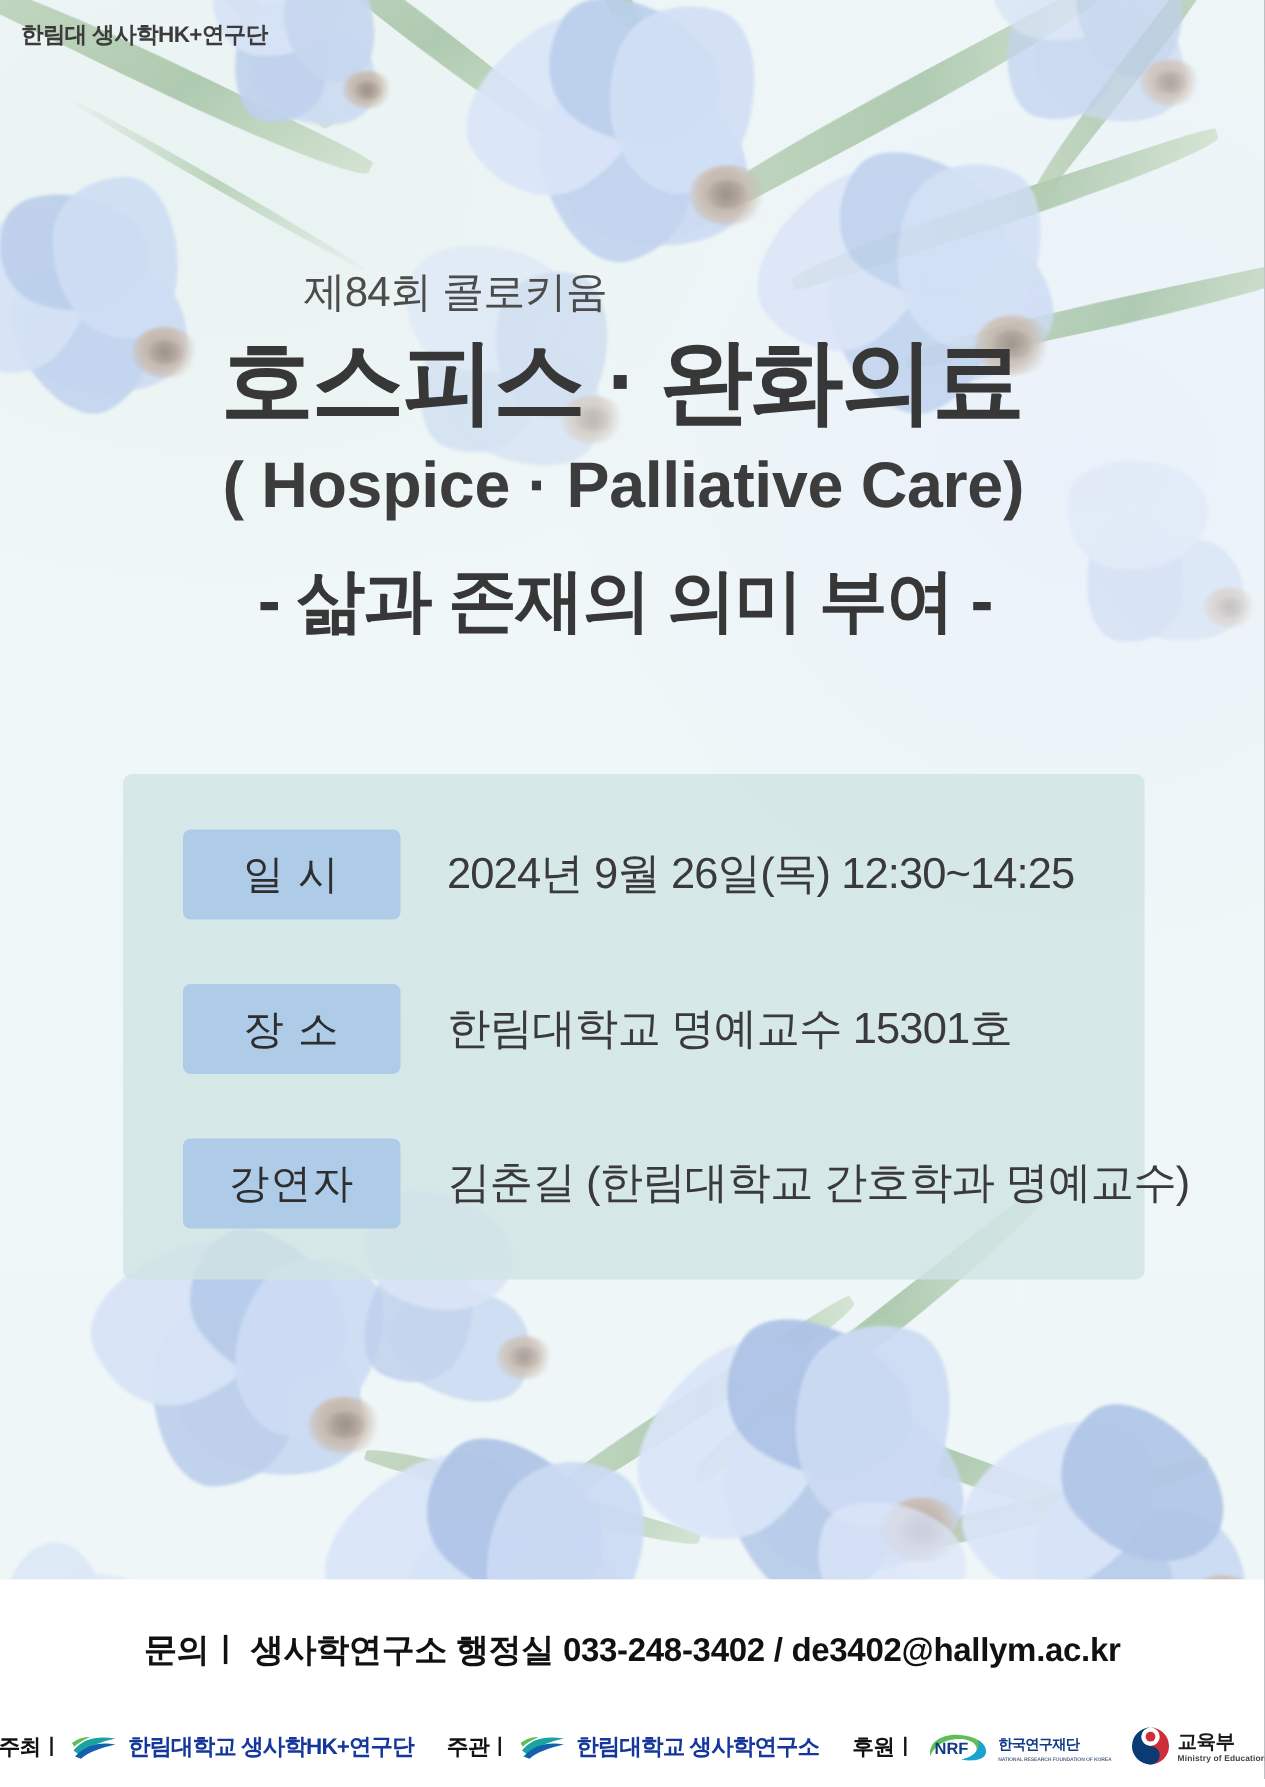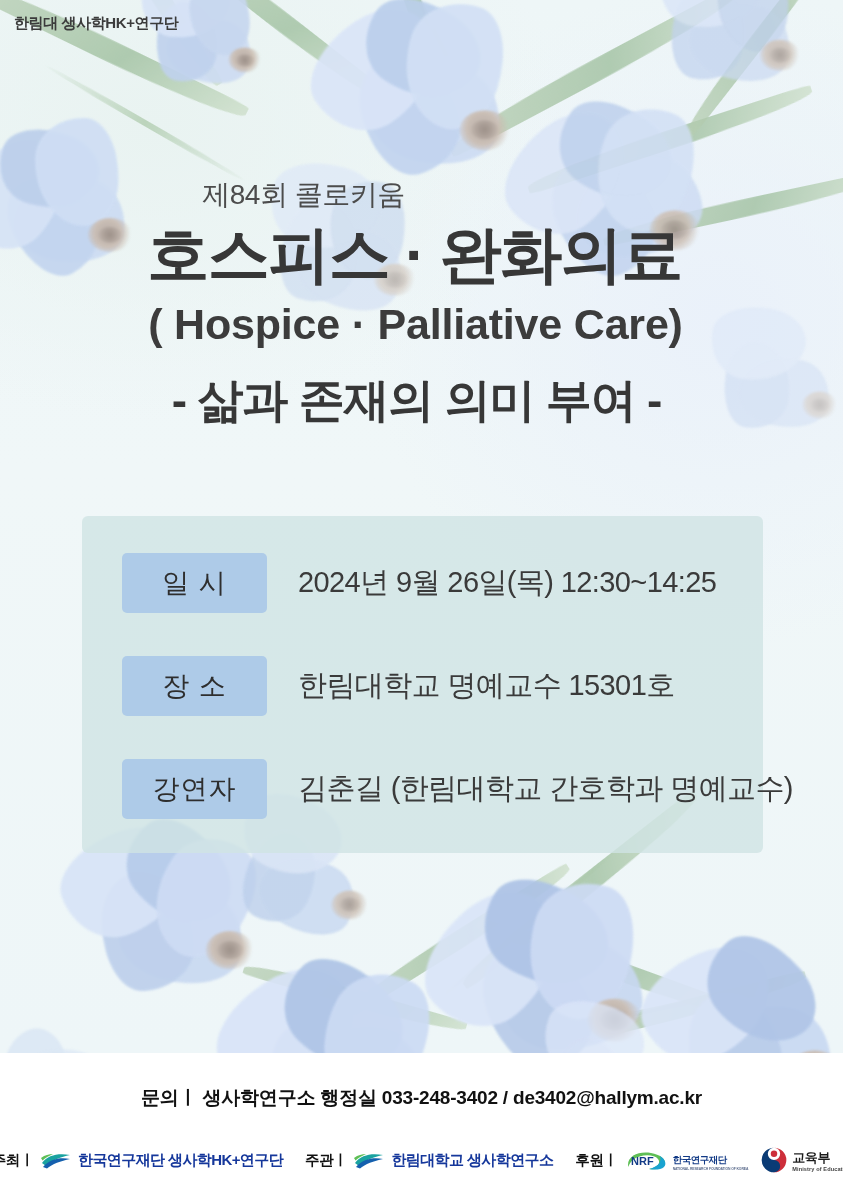--- a/index.html
+++ b/index.html
@@ -170,21 +170,21 @@
   
   .footer {
     position: absolute;
     left: 0; right: 0; bottom: 0;
     height: 138px;
     background: #ffffff;
   }
   .contact {
     text-align: center;
     margin-top: 32px;
-    font-size: 19px;
+    font-size: 22px;
     font-weight: bold;
     color: #111;
     letter-spacing: -0.2px;
   }
   .orgs {
     display: flex;
     align-items: center;
     justify-content: center;
     gap: 22px;
     margin-top: 36px;
@@ -385,21 +385,21 @@
 
       <div class="org-group">
         <span class="org-lead">주최ㅣ</span>
         <span>
           <svg class="wave-mark" viewBox="0 0 60 34" aria-hidden="true">
             <path d="M2 22 C14 6, 34 2, 58 6 C40 10, 22 16, 10 28 Z" fill="#1aa3a0"></path>
             <path d="M4 30 C18 14, 38 10, 58 14 C40 18, 22 24, 12 33 Z" fill="#1560ae"></path>
             <path d="M0 12 C8 6, 16 4, 24 4 C16 8, 8 12, 3 17 Z" fill="#5fbf56"></path>
           </svg>
         </span>
-        <span class="org-name">한국연구재단 생사학HK+연구단</span>
+        <span class="org-name">한림대학교 생사학HK+연구단</span>
       </div>
 
       <div class="org-group">
         <span class="org-lead">주관ㅣ</span>
         <span>
           <svg class="wave-mark" viewBox="0 0 60 34" aria-hidden="true">
             <path d="M2 22 C14 6, 34 2, 58 6 C40 10, 22 16, 10 28 Z" fill="#1aa3a0"></path>
             <path d="M4 30 C18 14, 38 10, 58 14 C40 18, 22 24, 12 33 Z" fill="#1560ae"></path>
             <path d="M0 12 C8 6, 16 4, 24 4 C16 8, 8 12, 3 17 Z" fill="#5fbf56"></path>
           </svg>

